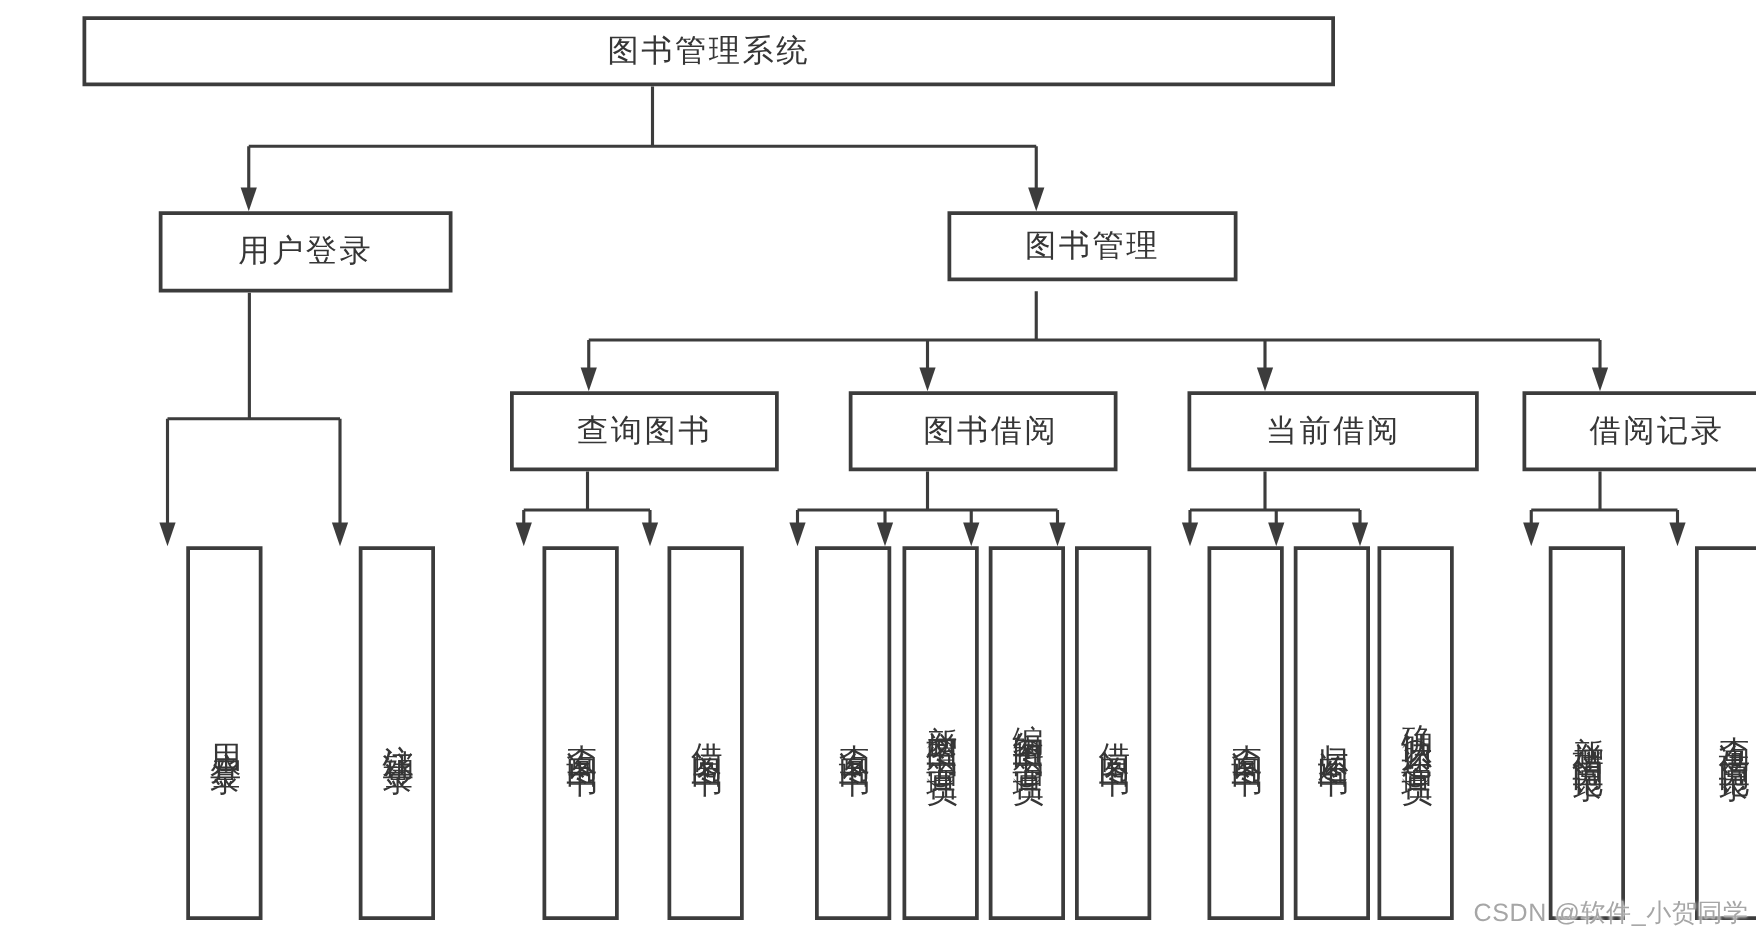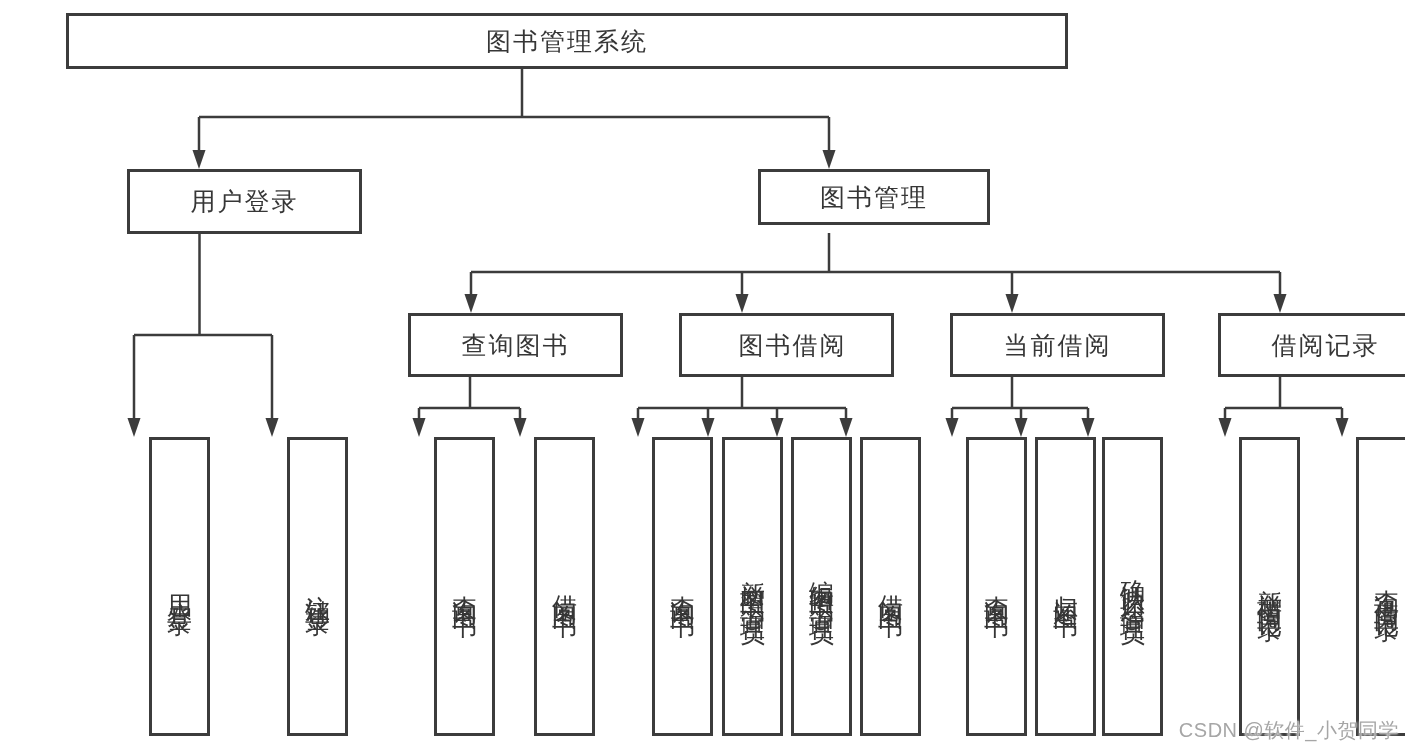--- a/index.html
+++ b/index.html
@@ -37,21 +37,21 @@
     letter-spacing:6px;
   }
   
   #n-root{left:21px;top:13px;width:1002px;height:56px;}
   
   #n-userlogin{left:82px;top:169px;width:235px;height:65px;}
   #n-bookmgmt{left:713px;top:169px;width:232px;height:56px;}
   
   #n-newbooks{left:363px;top:313px;width:215px;height:64px;}
   #n-bookborrow{left:634px;top:313px;width:215px;height:64px;padding-left:12px;}
-  #n-currentborrow{left:905px;top:313px;width:215px;height:64px;}
+  #n-currentborrow{left:905px;top:313px;width:233px;height:64px;}
   #n-borrowrecords{left:1173px;top:313px;width:215px;height:64px;}
   
   .leaf{top:437px;width:61px;height:299px;}
   #n-login{left:104px;}
   #n-logout{left:242px;}
   #n-nbq{left:389px;}
   #n-nbb{left:489px;}
   #n-bwq{left:607px;}
   #n-bwa{left:677px;}
   #n-bwe{left:746px;}

